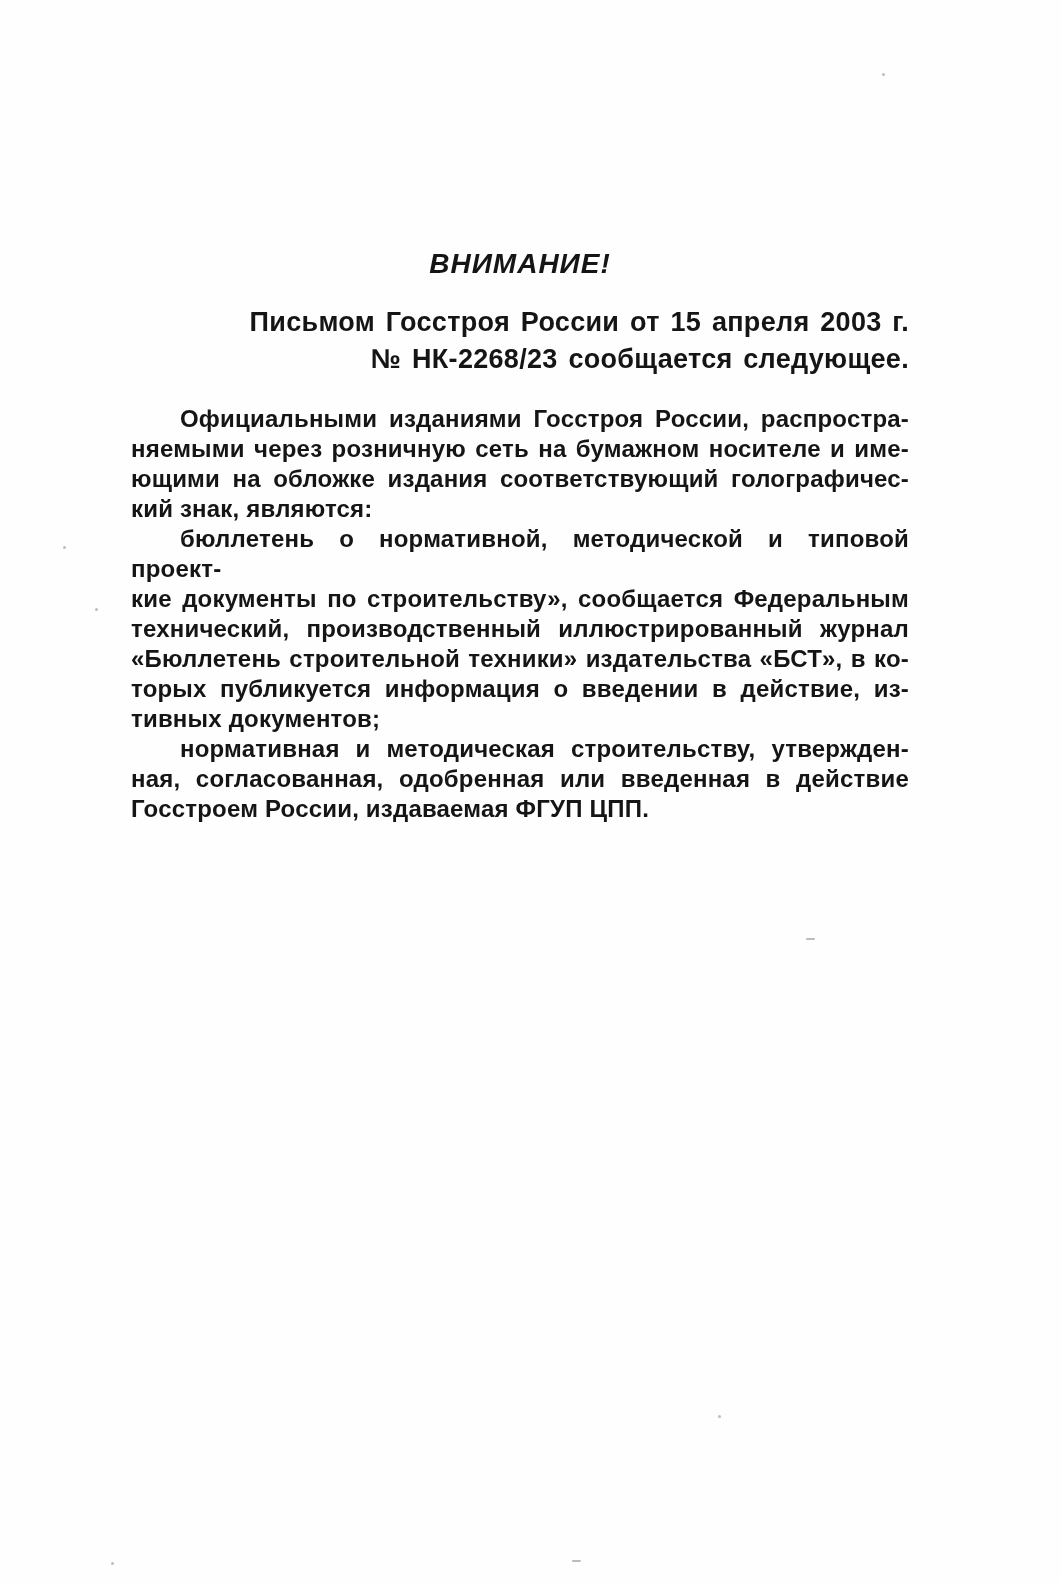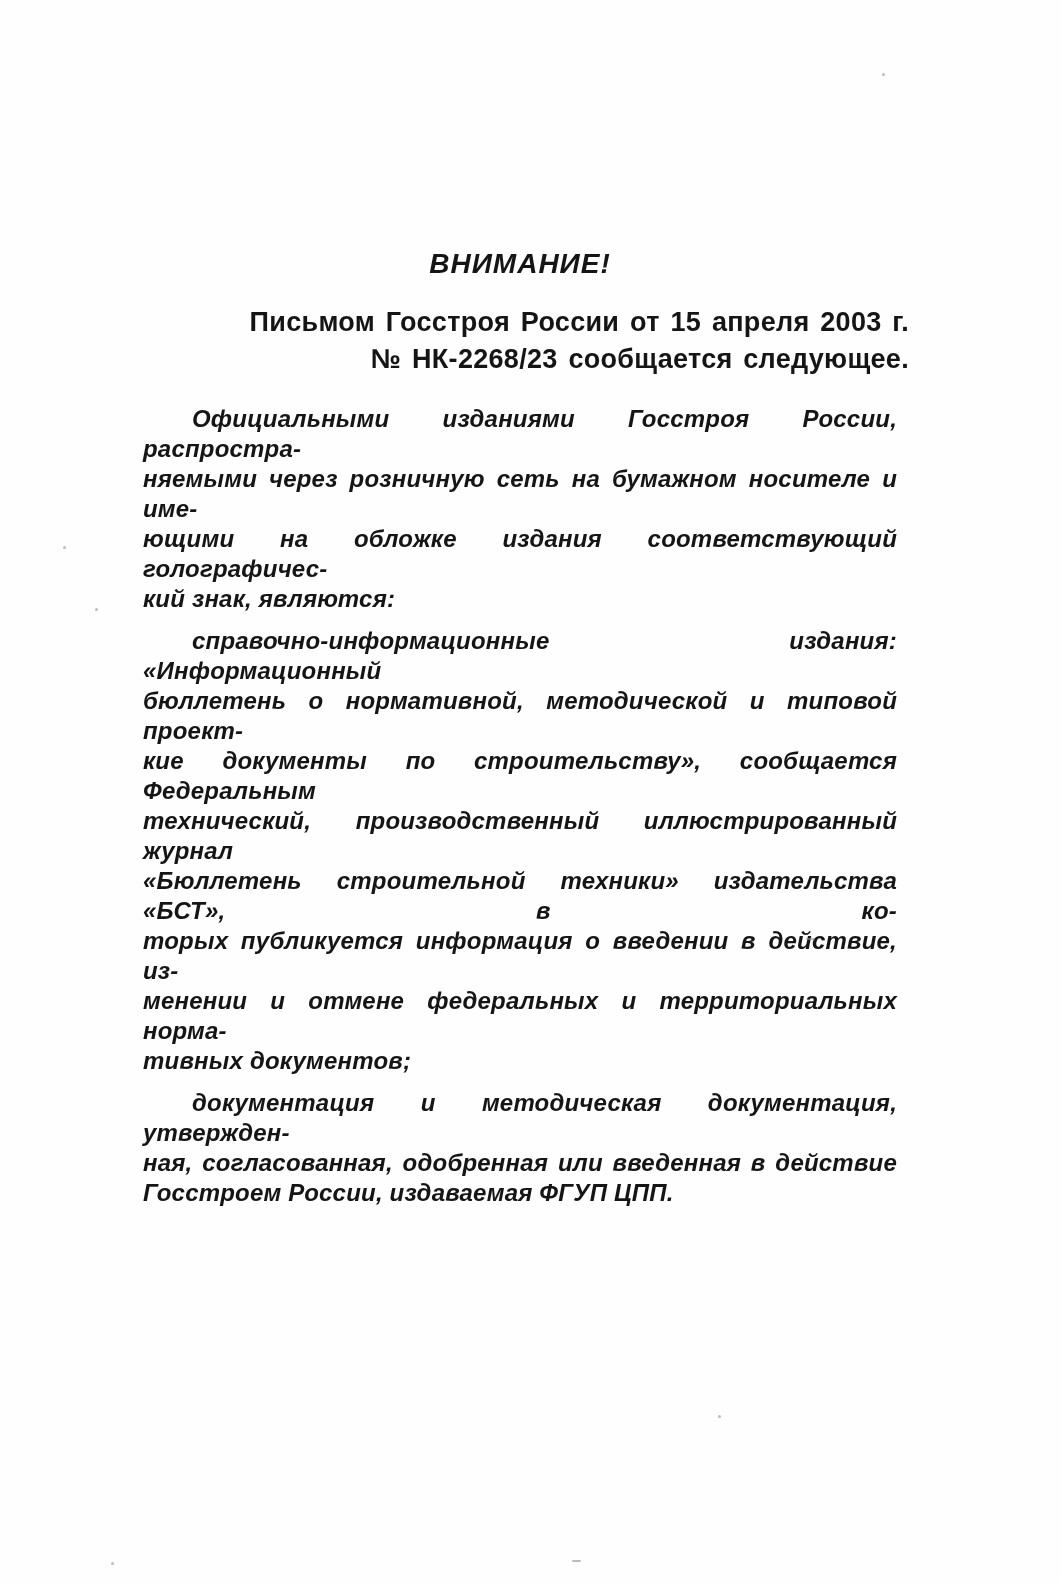--- a/index.html
+++ b/index.html
@@ -41,21 +41,21 @@
     letter-spacing: 0.3px;
     word-spacing: 3px;
     margin: 0 0 26px 0;
   }
   .body-text {
     font-size: 24px;
     font-weight: 700;
     line-height: 30px;
     letter-spacing: 0.2px;
   }
-  .para { margin: 12px; font-style: italic; }
+  .para { margin: 0; }
   .para .line {
     text-align: justify;
     text-align-last: justify;
     white-space: normal;
   }
   .para .line:last-child {
     text-align-last: left;
   }
   .para .line:first-child {
     text-indent: 49px;
@@ -90,31 +90,29 @@
     </div>
 
     <div class="body-text">
       <div class="para">
           <div class="line">Официальными изданиями Госстроя России, распростра-</div>
           <div class="line">няемыми через розничную сеть на бумажном носителе и име-</div>
           <div class="line">ющими на обложке издания соответствующий голографичес-</div>
           <div class="line">кий знак, являются:</div>
         </div>
       <div class="para">
-          <div class="line">справочно-информационные издания: «Информационный</div>
           <div class="line">бюллетень о нормативной, методической и типовой проект-</div>
           <div class="line">кие документы по строительству», сообщается Федеральным</div>
           <div class="line">технический, производственный иллюстрированный журнал</div>
           <div class="line">«Бюллетень строительной техники» издательства «БСТ», в ко-</div>
           <div class="line">торых публикуется информация о введении в действие, из-</div>
-          <div class="line">менении и отмене федеральных и территориальных норма-</div>
           <div class="line">тивных документов;</div>
         </div>
       <div class="para">
-          <div class="line">документация и методическая документация, утвержден-</div>
+          <div class="line">нормативная и методическая строительству, утвержден-</div>
           <div class="line">ная, согласованная, одобренная или введенная в действие</div>
           <div class="line">Госстроем России, издаваемая ФГУП ЦПП.</div>
         </div>
     </div>
 
   </div>
 
   <div class="speck" style="left:882px; top:73px;"></div>
   <div class="speck" style="left:63px;  top:546px;"></div>
   <div class="speck" style="left:95px;  top:608px;"></div>

